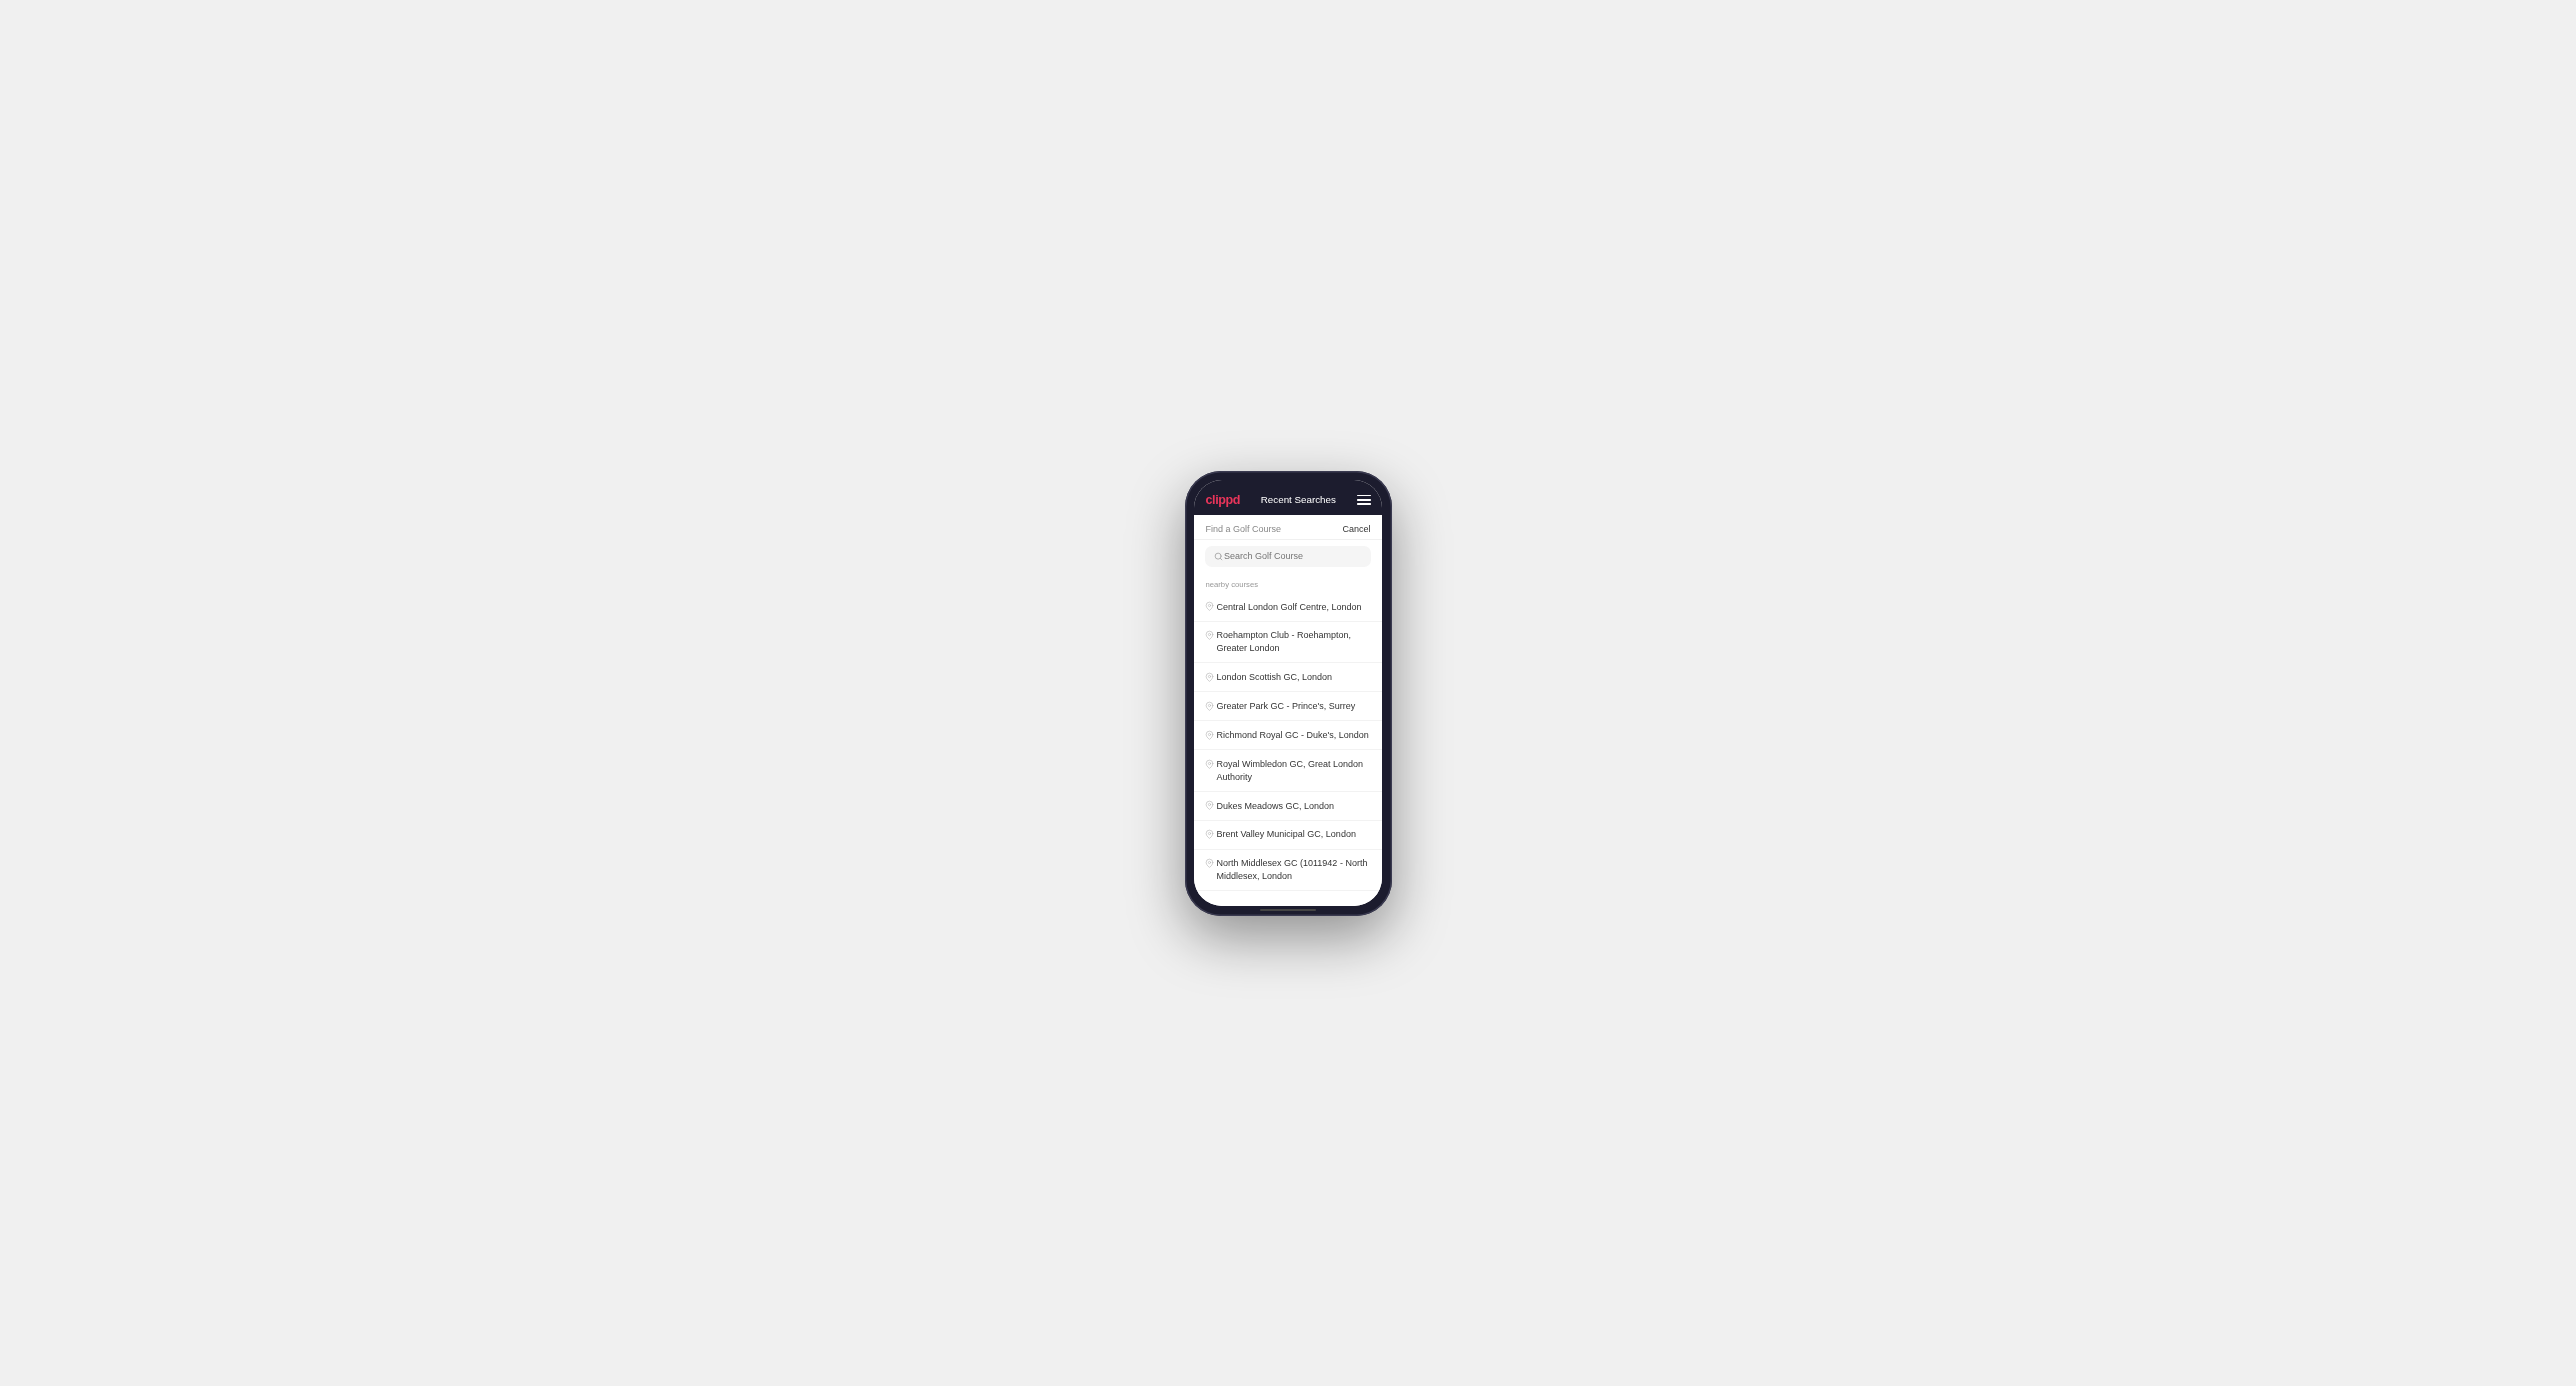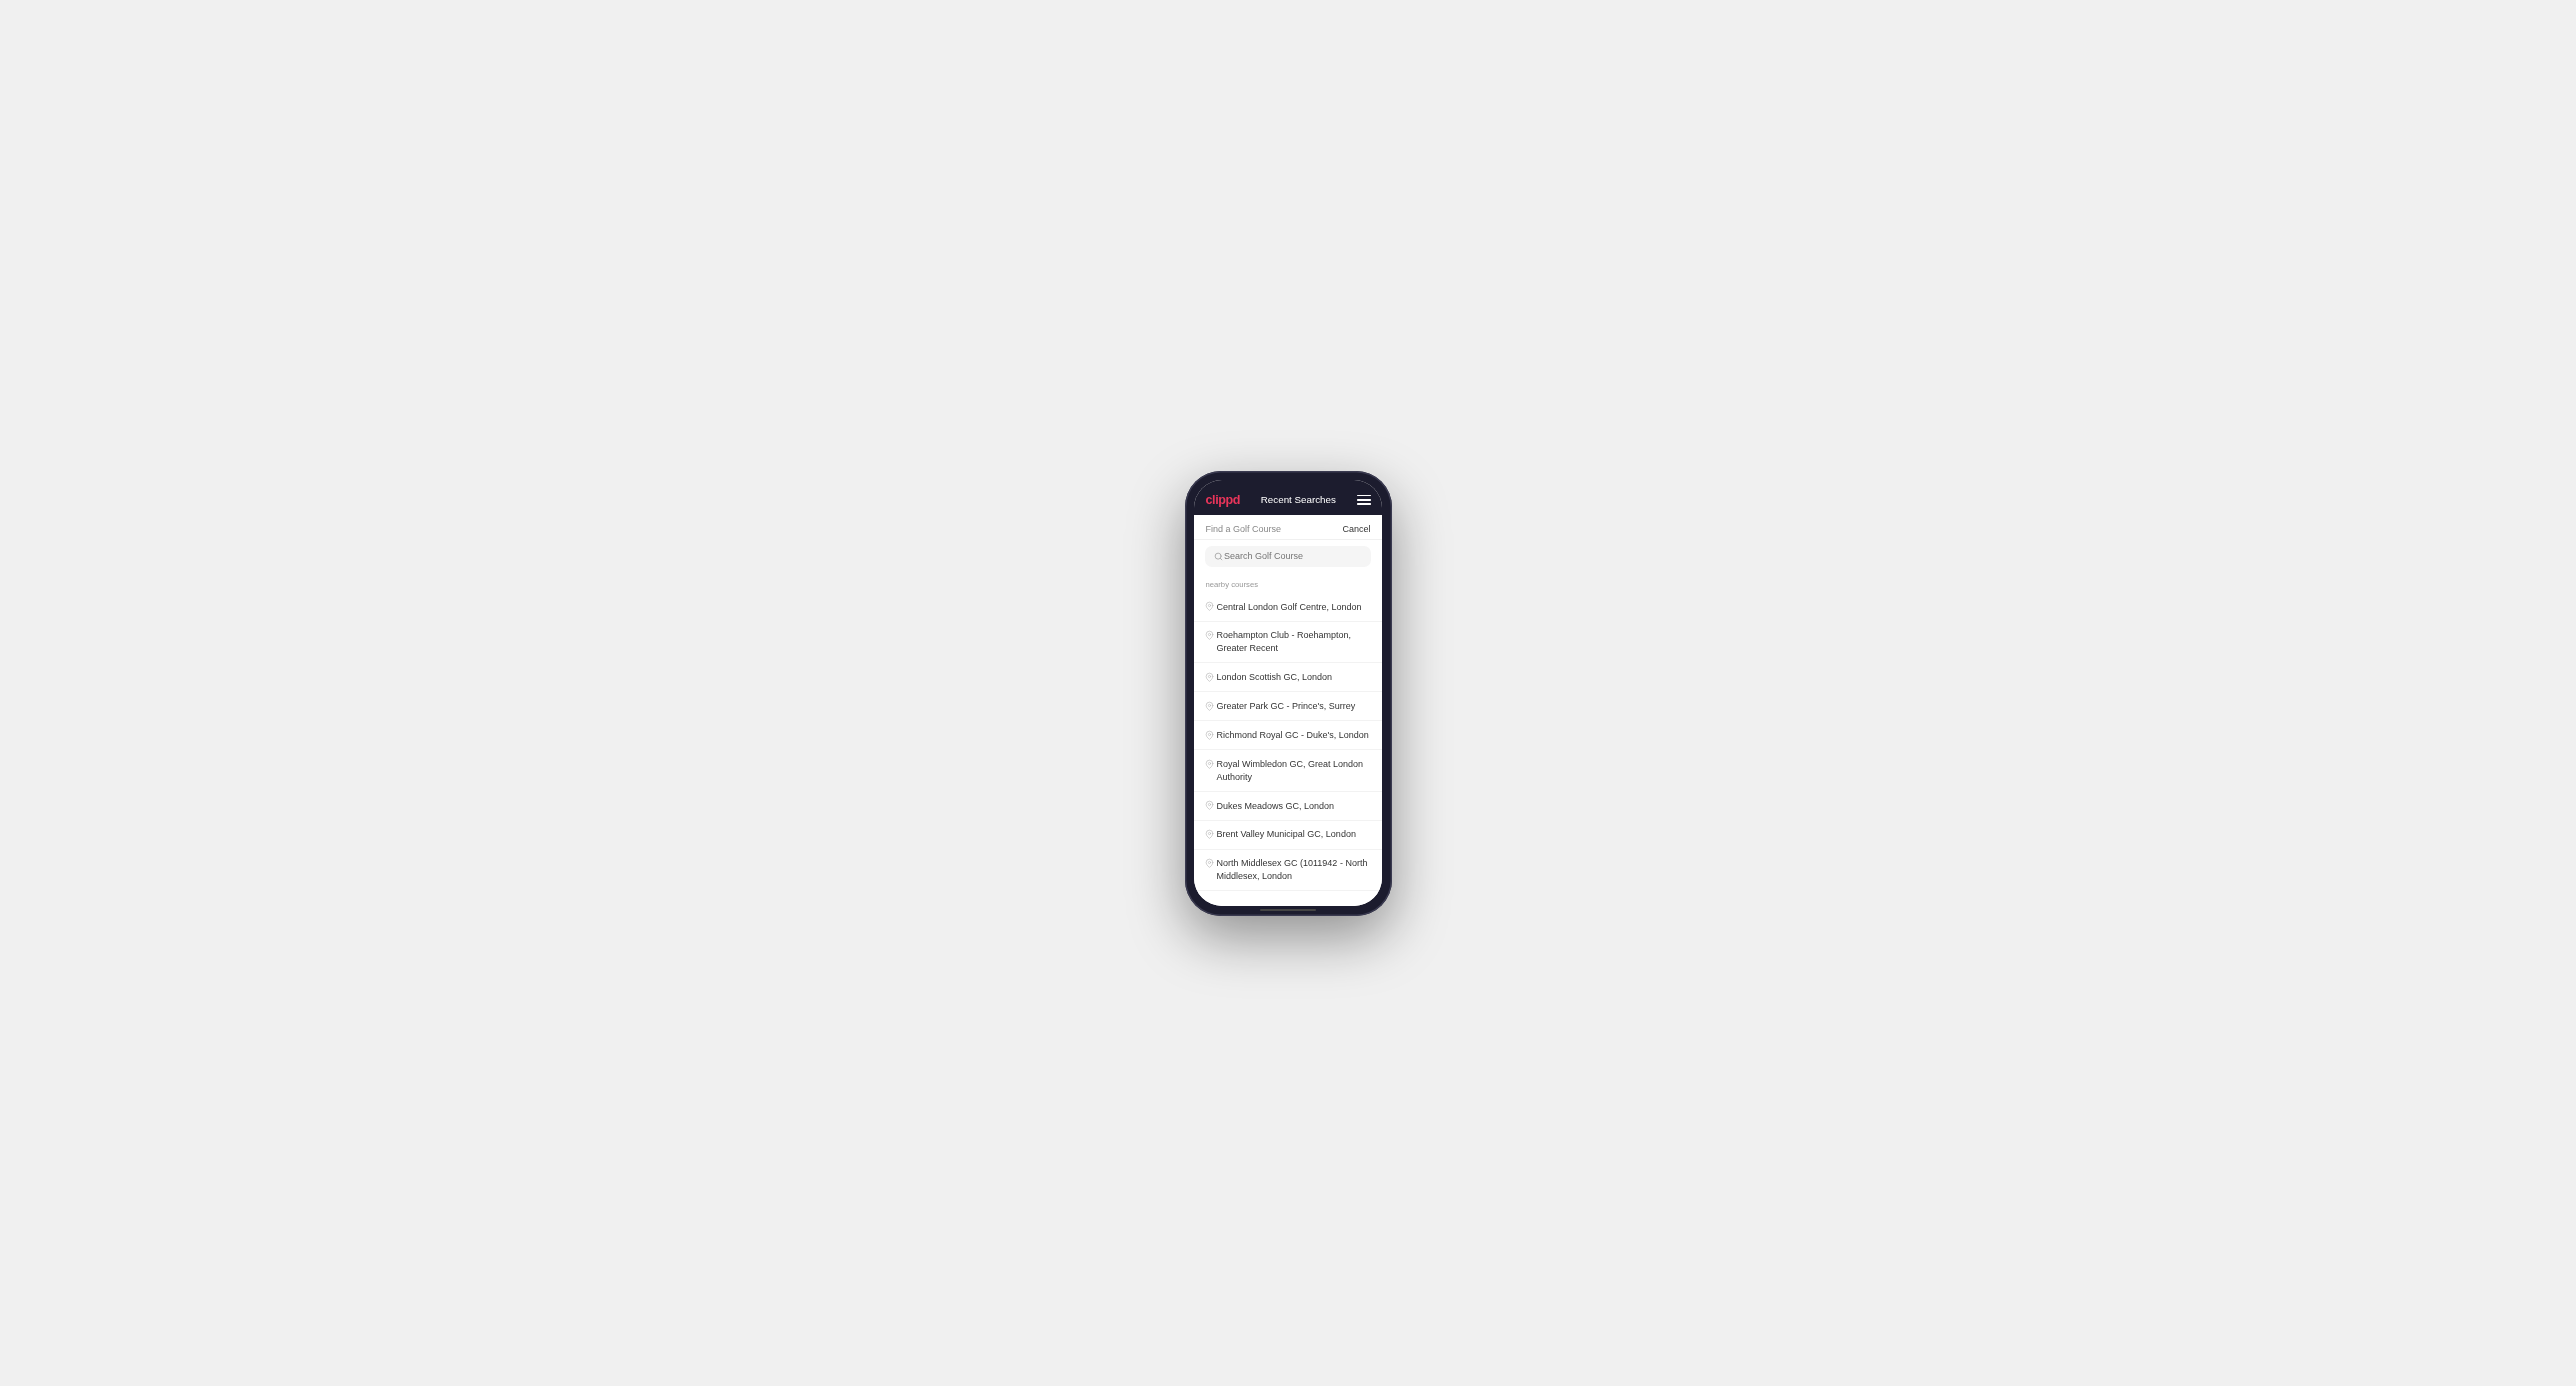--- a/index.html
+++ b/index.html
@@ -216,21 +216,21 @@
       <path d="M21 10c0 7-9 13-9 13s-9-6-9-13a9 9 0 0 1 18 0z"></path>
       <circle cx="12" cy="10" r="3"></circle>
     </svg>
       <span class="course-name">Central London Golf Centre, London</span>
     </div>
             <div class="course-item">
       <svg class="pin-icon" width="9" height="10.5" viewBox="0 0 24 24" fill="none" stroke="#bbb" stroke-width="1.8" stroke-linecap="round" stroke-linejoin="round">
       <path d="M21 10c0 7-9 13-9 13s-9-6-9-13a9 9 0 0 1 18 0z"></path>
       <circle cx="12" cy="10" r="3"></circle>
     </svg>
-      <span class="course-name">Roehampton Club - Roehampton, Greater Recent</span>
+      <span class="course-name">Roehampton Club - Roehampton, Greater London</span>
     </div>
             <div class="course-item">
       <svg class="pin-icon" width="9" height="10.5" viewBox="0 0 24 24" fill="none" stroke="#bbb" stroke-width="1.8" stroke-linecap="round" stroke-linejoin="round">
       <path d="M21 10c0 7-9 13-9 13s-9-6-9-13a9 9 0 0 1 18 0z"></path>
       <circle cx="12" cy="10" r="3"></circle>
     </svg>
       <span class="course-name">London Scottish GC, London</span>
     </div>
             <div class="course-item">
       <svg class="pin-icon" width="9" height="10.5" viewBox="0 0 24 24" fill="none" stroke="#bbb" stroke-width="1.8" stroke-linecap="round" stroke-linejoin="round">

